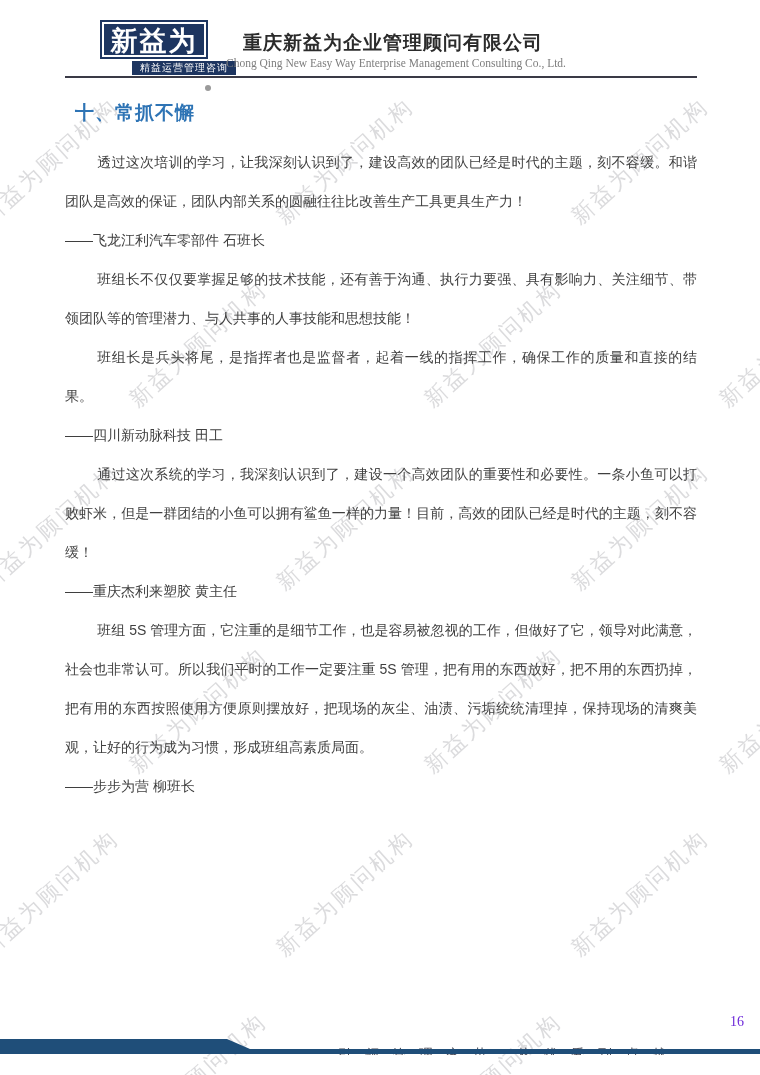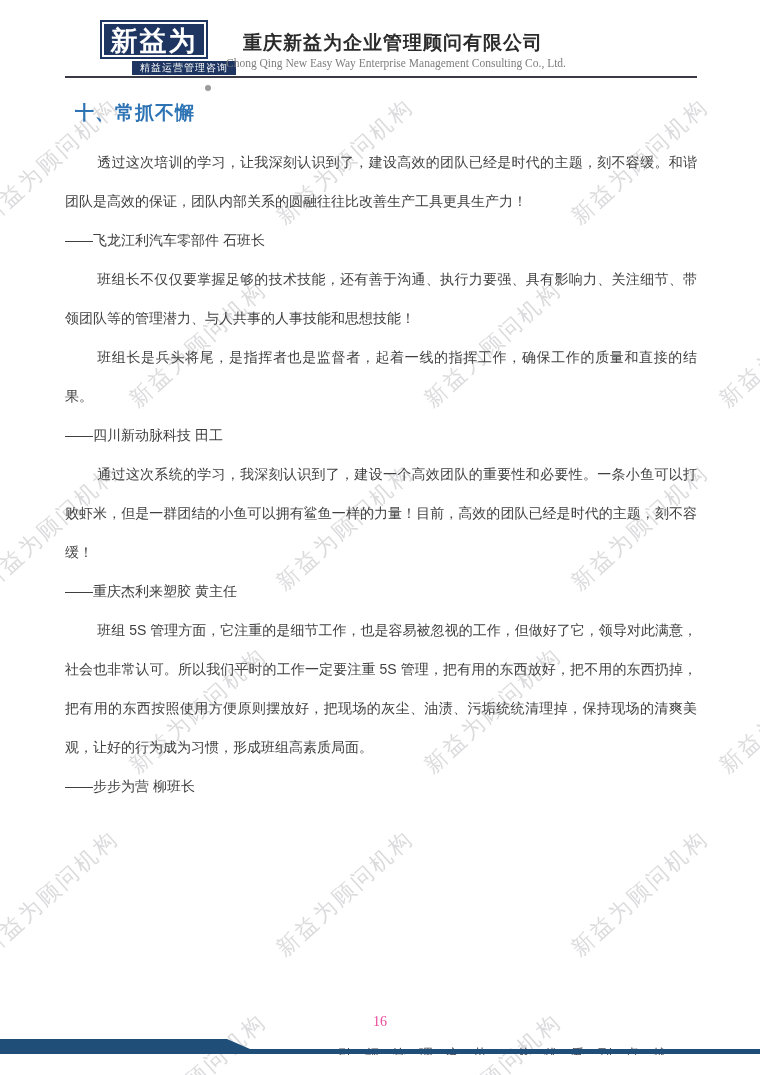--- a/index.html
+++ b/index.html
@@ -85,23 +85,23 @@
     position:absolute; left:65px; top:143px; width:632px; z-index:1;
     font-size:14px; line-height:39px; color:#3f3f3f;
   }
   .content p { margin:0; }
   .quote { text-align:justify; text-indent:2.3em; }
   .attribution { }
 
   
   .page-number {
     position:absolute; left:0; top:1014px; width:744px; z-index:1;
-    text-align:center;
+    text-align:right;
     font-family:"Liberation Serif","DejaVu Serif",serif;
-    font-size:14px; color:#ec4899;padding-left:16px;
+    font-size:14px; color:#6d28d9;padding-left:16px;
   }
   .footer-slogan {
     position:absolute; left:338px; top:1046px; z-index:1;
     height:9px; overflow:hidden;
     font-size:14px; color:#4a4a55;
     letter-spacing:13px; white-space:nowrap;
   }
   .footer-band {
     position:absolute; left:0; top:1037px; z-index:2;
     width:760px; height:20px; display:block;

